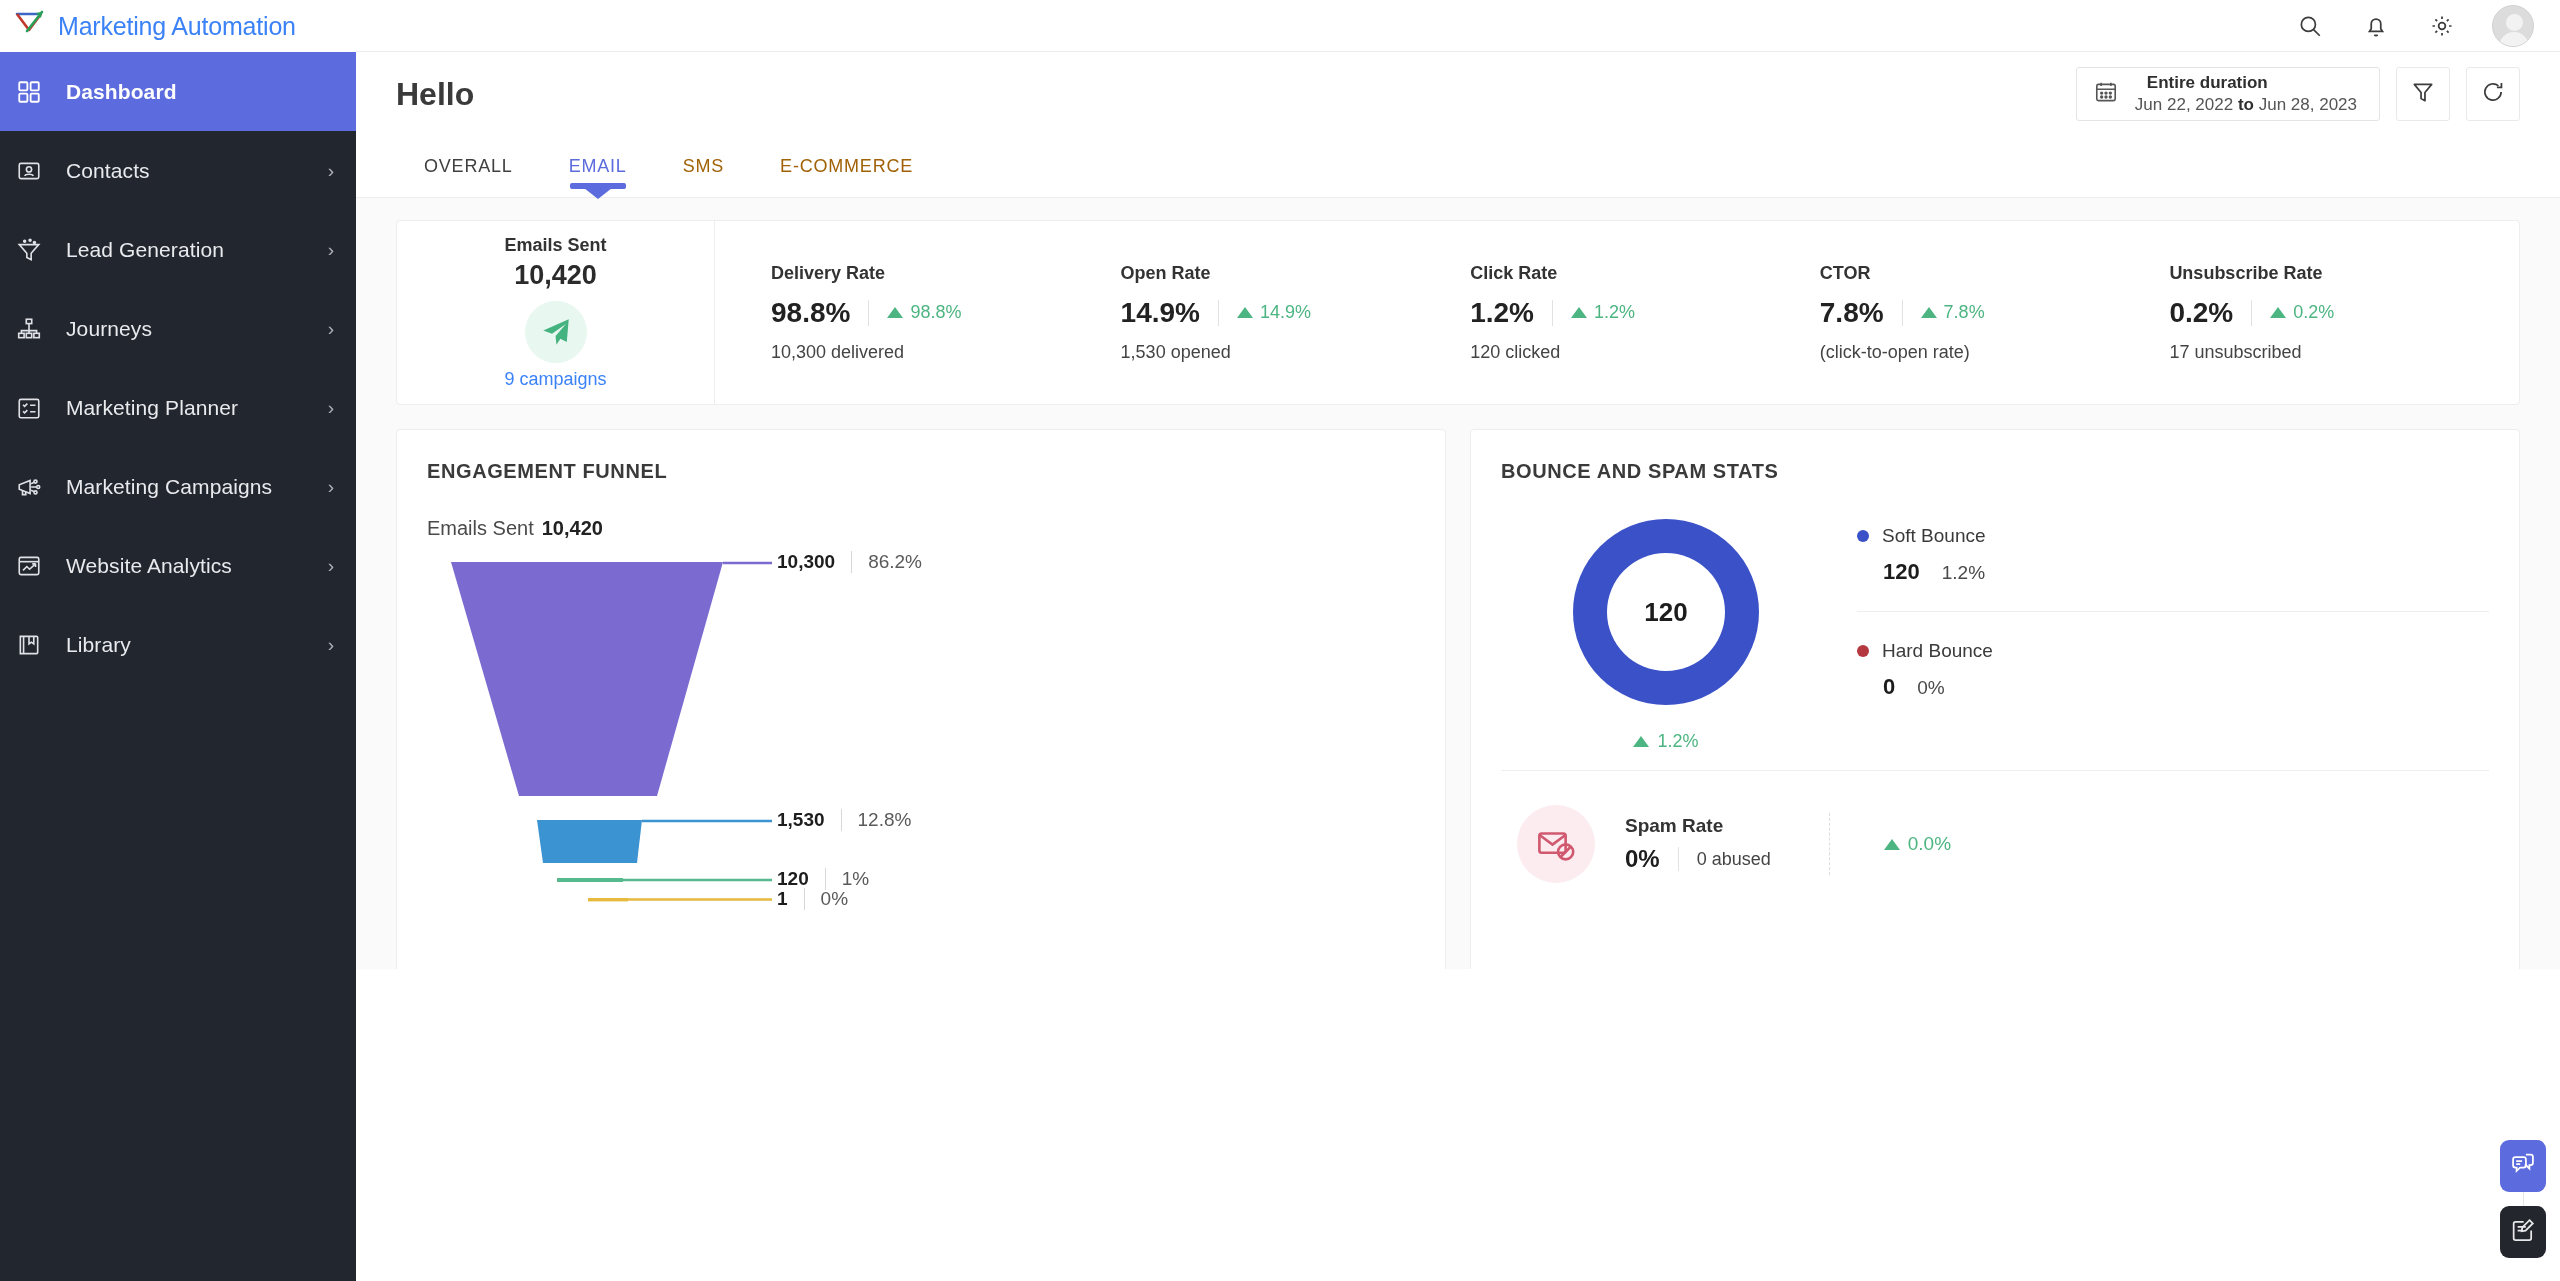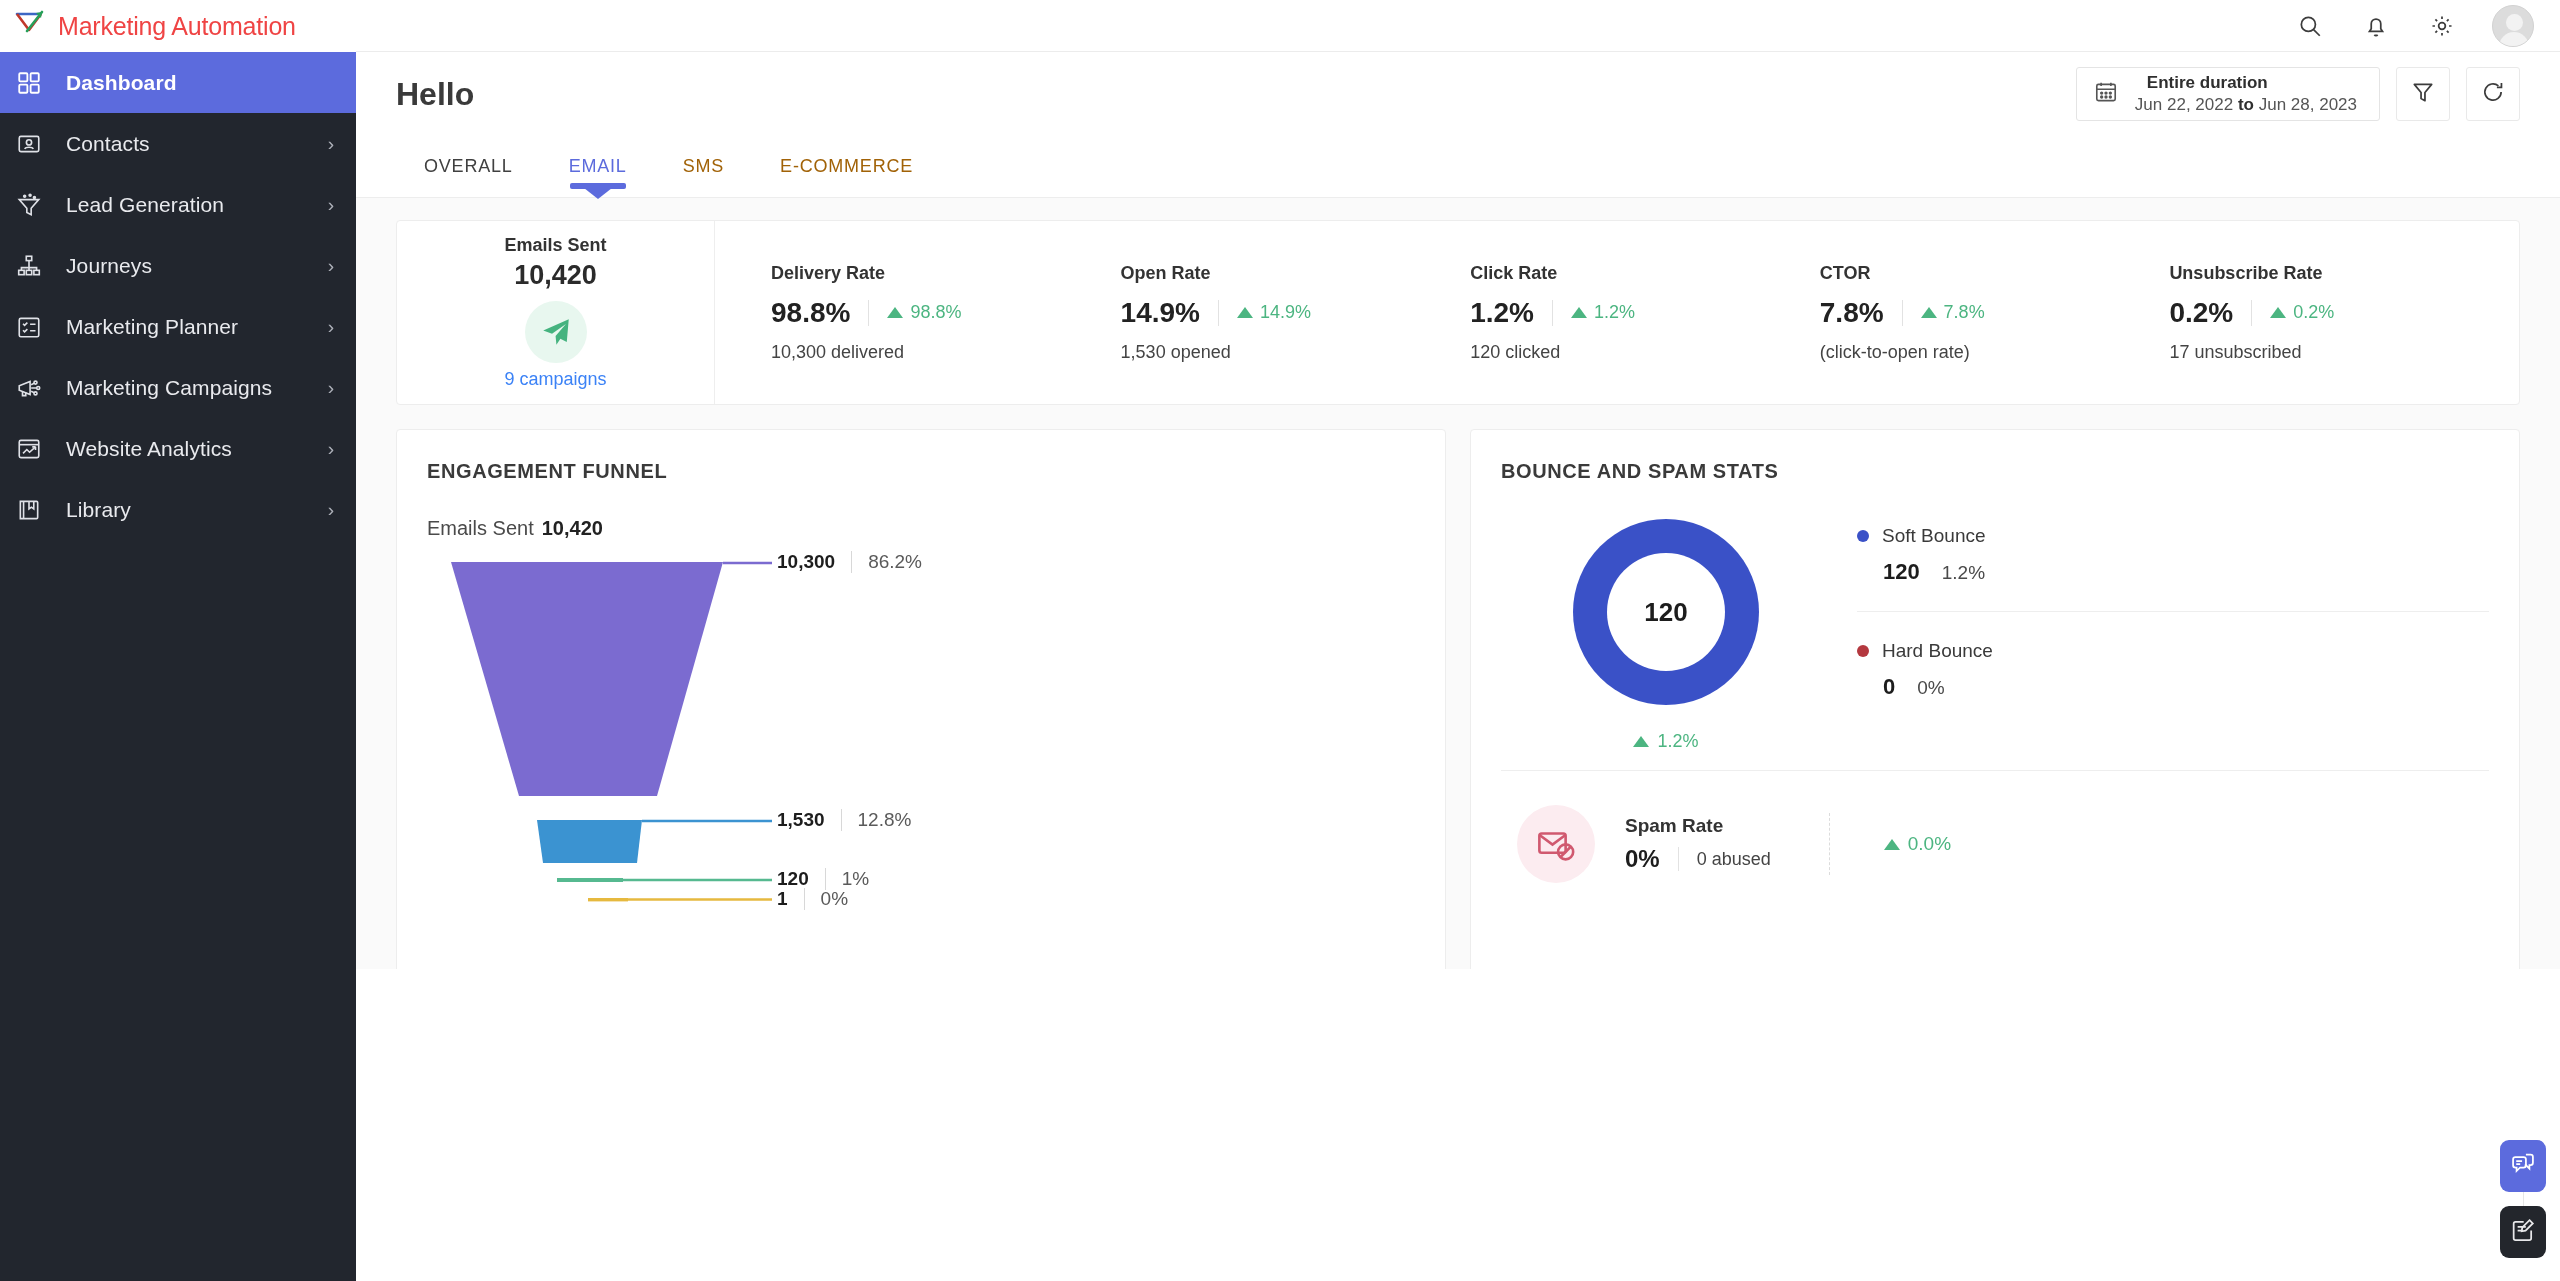--- a/index.html
+++ b/index.html
@@ -12,24 +12,24 @@
 
   
   #sidebar {
     width: 356px; height: 1281px; background: #22262e;
     display: flex; flex-direction: column; flex: 0 0 356px;
   }
   .brand {
     height: 52px; background: #ffffff; display: flex; align-items: center;
     padding-left: 14px; gap: 12px; flex: 0 0 52px;
   }
-  .brand-title { font-size: 25px; color: #ef4444; letter-spacing: -0.2px; text-align: center; }
+  .brand-title { font-size: 25px; color: #3b82f6; letter-spacing: -0.2px; text-align: center; }
   .nav { padding-top: 0px; }
   .nav-item {
-    height: 61px; display: flex; align-items: center; padding: 0 22px 0 12px;
+    height: 79px; display: flex; align-items: center; padding: 0 22px 0 12px;
     gap: 20px; color: #e9eaee; cursor: pointer; position: relative;
   }
   .nav-item.active { background: #5c6bdd; }
   .nav-icon { width: 34px; height: 34px; display: flex; align-items: center; justify-content: center; flex: 0 0 34px; }
   .nav-label { font-size: 21px; letter-spacing: .1px; flex: 1; }
   .nav-item.active .nav-label { font-weight: bold; color: #fff; }
   .chev { color: #c6c9d2; font-size: 19px; opacity: .85; }
 
   
   #main { flex: 1; height: 969px; background: #fafafa; display: flex; flex-direction: column; position: relative; }

